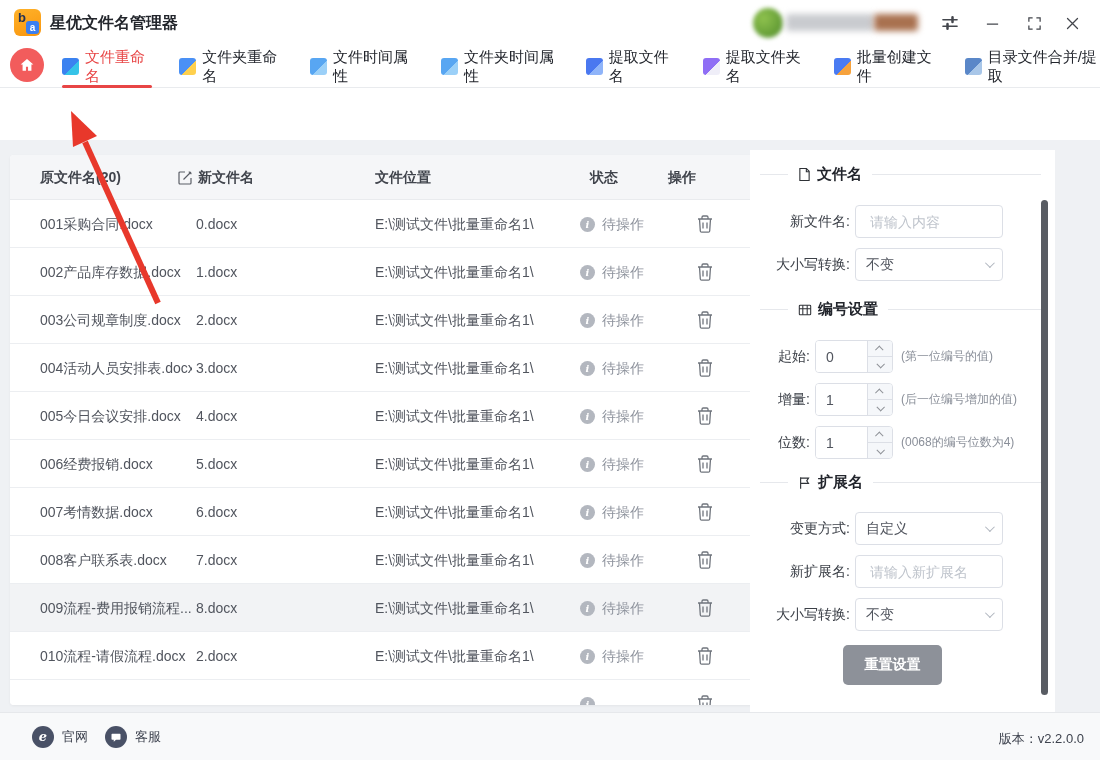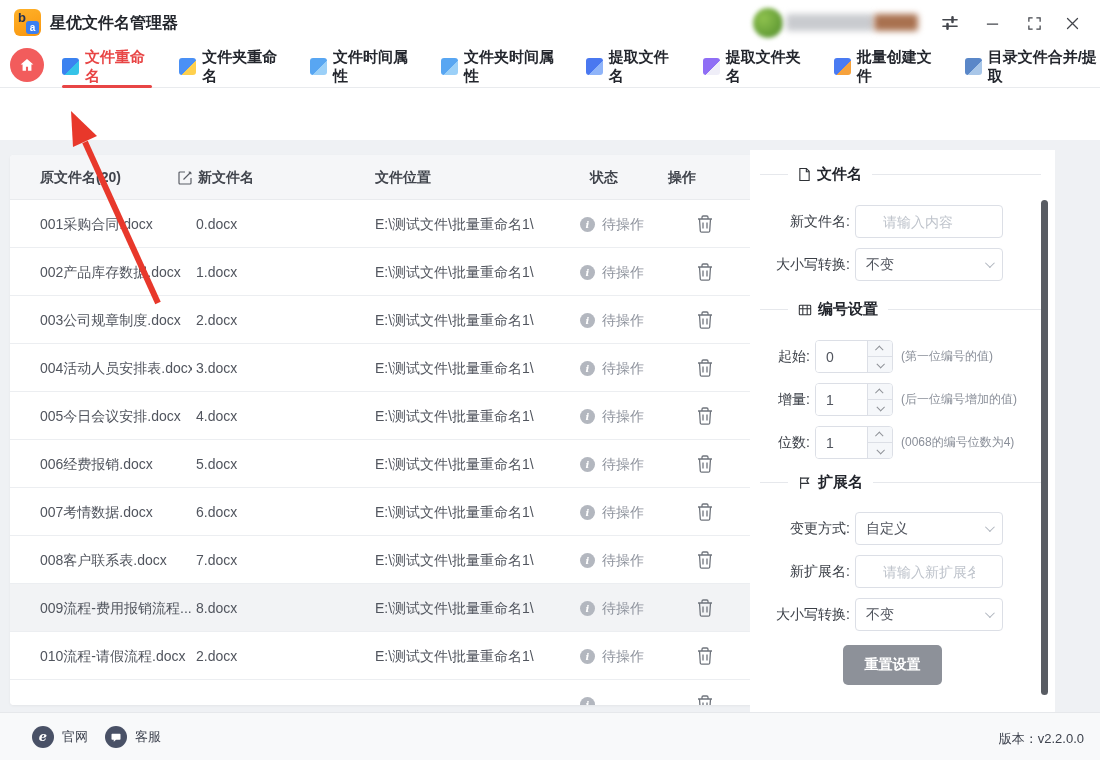--- a/index.html
+++ b/index.html
@@ -21,21 +21,21 @@
   .r1 { left:786px; width:88px; background:#c9cbcf; }
   .r2 { left:874px; width:44px; background:#a9714f; }
   .tb-btn { position:absolute; top:12px; width:24px; height:22px; display:flex; align-items:center; justify-content:center; cursor:pointer; }
   .tb-sliders { left:938px; } .tb-min { left:980px; } .tb-max { left:1022px; } .tb-close { left:1060px; }
 
   
   .tabbar { position:absolute; left:0; top:45px; width:1100px; height:43px; background:#fff; border-bottom:1px solid #e9ebee; }
   .home-btn { position:absolute; left:10px; top:3px; width:34px; height:34px; border-radius:50%;
               background:#f25c5c; display:flex; align-items:center; justify-content:center; cursor:pointer; }
   .tabs { position:absolute; left:62px; top:0; height:43px; display:flex; align-items:center; gap:27px; }
-  .tab { position:relative; height:43px; display:flex; align-items:center; gap:6px; font-size:15px; font-weight:bold; color:#23262d; cursor:pointer; }
+  .tab { position:relative; height:43px; display:flex; align-items:center; gap:6px; font-size:15px; font-weight:normal; color:#23262d; cursor:pointer; }
   .tab.active { color:#e84545; }
   .tab.active::after { content:""; position:absolute; left:0; right:0; bottom:0; height:3px; background:#e84545; border-radius:2px; }
   .tabicon { width:17px; height:17px; border-radius:3px; flex:0 0 auto; }
 
   
   .toolbar { position:absolute; left:0; top:88px; width:1100px; height:52px; background:#fff; }
   .btn-group { position:absolute; left:10px; top:100px; display:flex; height:28px; border-radius:3px; overflow:hidden; }
   .tb-blue { background:#3f9ef6; color:#fff; font-size:13px; font-weight:bold; border:none;
              padding:0 15px; display:flex; align-items:center; gap:6px; cursor:pointer; font-family:inherit; }
   .tb-blue + .tb-blue { border-left:1px solid rgba(255,255,255,.55); }
@@ -70,21 +70,21 @@
   .panel { position:absolute; left:750px; top:10px; width:305px; height:562px; background:#fff; }
   .sec-title { position:absolute; left:10px; right:14px; display:flex; align-items:center; gap:10px;
                font-size:15px; font-weight:bold; color:#23262d; }
   .sec-title .dash { width:28px; height:1px; background:#e6e8ec; }
   .sec-title .line { flex:1; height:1px; background:#e6e8ec; }
   .sec-title .st { display:flex; align-items:center; gap:6px; }
   .prow { position:absolute; left:0; width:100%; display:flex; align-items:center; }
   .plabel { width:100px; text-align:right; font-size:14px; color:#3c4048; margin-right:5px; }
   .slabel { width:60px; text-align:right; font-size:14px; color:#3c4048; margin-right:5px; }
   .pinput, .pselect { width:148px; height:33px; border:1px solid #dcdfe6; border-radius:4px; background:#fff; }
-  .pinput { padding:0 27px; font-size:14px; color:#51555e; font-family:inherit; }
+  .pinput { padding:0 14px; font-size:14px; color:#51555e; font-family:inherit; }
   .pinput::placeholder { color:#bfc4cc; }
   .pselect { display:flex; align-items:center; justify-content:space-between; padding:0 10px; font-size:14px; color:#51555e; cursor:pointer; }
   .chev-dn { width:7px; height:7px; border-right:1.5px solid #b0b6bf; border-bottom:1.5px solid #b0b6bf;
              transform:rotate(45deg) translateY(-2px); }
   .spinbox { width:78px; height:33px; border:1px solid #dcdfe6; border-radius:4px; display:flex; overflow:hidden; background:#fff; }
   .spinval { width:51px; border:none; padding:0 0 0 10px; font-size:14px; color:#51555e; font-family:inherit; }
   .spinbtns { width:26px; border-left:1px solid #dcdfe6; display:flex; flex-direction:column; }
   .spinbtn { flex:1; background:#f5f7fa; display:flex; align-items:center; justify-content:center; cursor:pointer; }
   .spinbtn + .spinbtn { border-top:1px solid #dcdfe6; }
   .sb-chev { width:6px; height:6px; border-right:1.3px solid #909399; border-bottom:1.3px solid #909399; }

